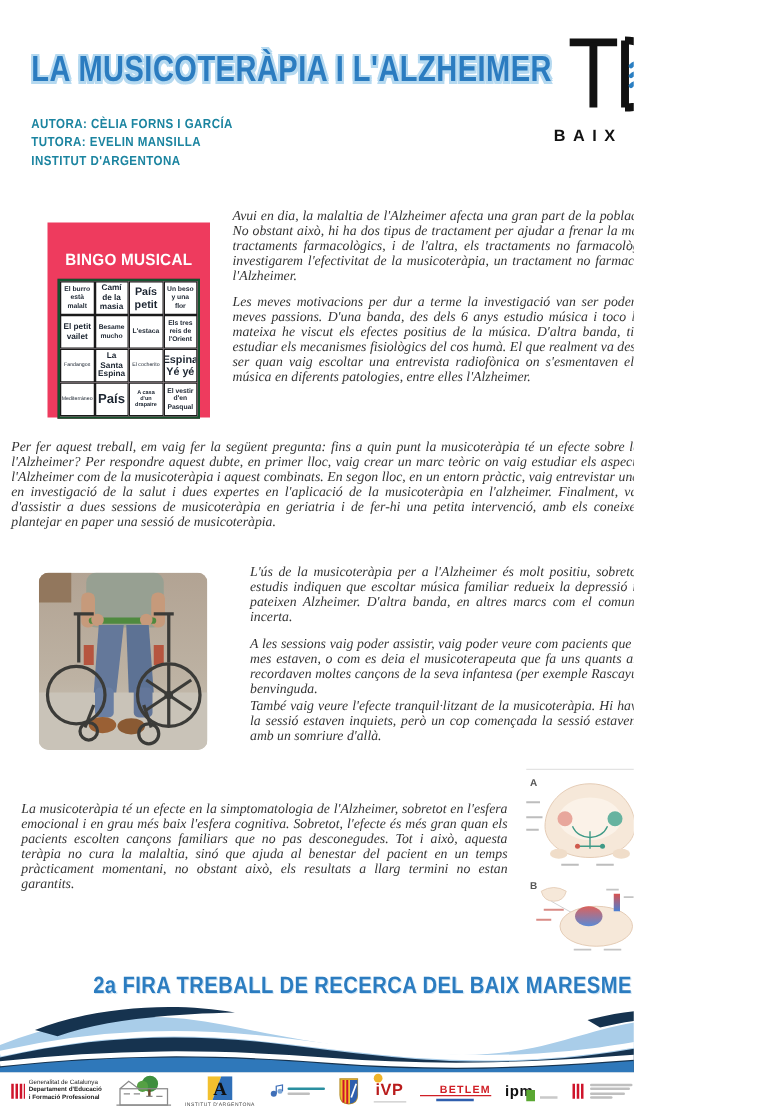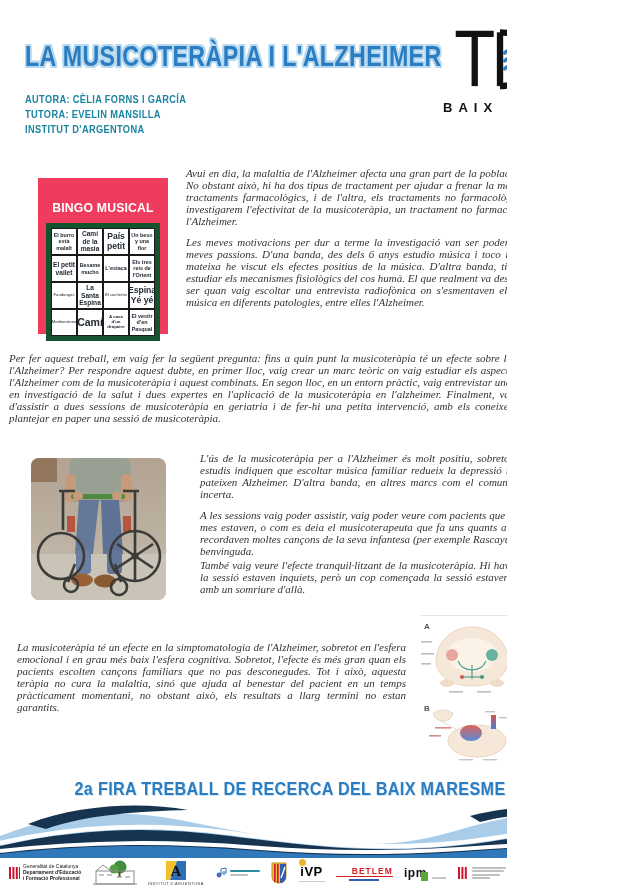--- a/index.html
+++ b/index.html
@@ -22,21 +22,21 @@
     font-size:10.5px; font-weight:700; line-height:15px; letter-spacing:.4px;
     transform:scaleX(.88); transform-origin:0 0; white-space:nowrap; }
   .tdr { position:absolute; left:443px; top:26px; width:152px; text-align:center; }
   .tdr .sub { margin-top:2px; font-size:13px; font-weight:600; letter-spacing:6px; color:#111; white-space:nowrap; }
   
   .bingo { position:absolute; left:38px; top:178px; width:130px; height:156px;
     background:#ee3b5e; padding:22px 8px 10px; }
   .bingo-title { color:#fff; font-weight:800; font-size:13px; letter-spacing:.2px;
     text-align:center; white-space:nowrap; transform:scaleX(.94); }
   .bingo-grid { margin-top:8px; display:grid; grid-template-columns:repeat(4,1fr);
-    grid-auto-rows:27px; gap:0; background:#be185d; border:5px solid #14532d; }
+    grid-auto-rows:27px; gap:0; background:#be185d; border:2px solid #14532d; }
   .bingo-grid .cell { border:.5px solid #1a1a1a; background:#fff; color:#1b2430;
     display:flex; align-items:center; justify-content:center; text-align:center;
     padding:1px; line-height:1.12; overflow:hidden; font-family:"Liberation Sans",sans-serif; }
   .s-xs  { font-size:4.2px; font-weight:400; }
   .s-xsb { font-size:4.4px; font-weight:700; }
   .s-sm  { font-size:5.4px; font-weight:700; }
   .s-md  { font-size:6.6px; font-weight:700; }
   .s-xl  { font-size:8.6px; font-weight:700; }
   .s-xxl { font-size:10.5px; font-weight:700; }
   .bingo-mark { text-align:right; color:#fff; font-size:4.5px; margin-top:2px; font-weight:600; }
@@ -69,21 +69,21 @@
   .stack { display:flex; flex-direction:column; align-items:center; }
   .bars { display:flex; flex-direction:column; gap:1.5px; }
   .bars i { display:block; height:2px; background:#2a8fa0; border-radius:1px; }
   .bars i.g { background:#bfbfbf; }
   .betlem { color:#d01f26; font-weight:700; font-size:8.5px; letter-spacing:1px;
     border-bottom:1.2px solid #d01f26; padding-bottom:.5px;padding-left:16px; }
   .betlem-sub { width:30px; height:2px; background:#2f5fae; margin:1.5px auto 0; }
   .ipm-txt { font-size:12px; font-weight:700; color:#111; letter-spacing:.5px; line-height:12px; }
   .ipm-green { width:7px; height:9px; background:#5aa832; margin-left:-9px; margin-top:6px; }
   .ipm-mini { width:14px; height:2px; background:#c9c9c9; margin-top:9px; margin-left:1px; }
-  .ivp { position:relative; font-size:13px; font-weight:700; color:#000000; letter-spacing:.5px; }
+  .ivp { position:relative; font-size:13px; font-weight:700; color:#b91c1c; letter-spacing:.5px; }
   .ivp .dot { position:absolute; left:-1px; top:-5px; width:7px; height:7px; border-radius:50%; background:#f0b429; }
   .ivp-sub { width:26px; height:1.6px; background:#c9c9c9; margin:2px auto 0; }
   .servei { line-height:7px; }
   .servei .l1 { font-size:7px; font-weight:700; color:#16334f; }
   .servei .l3 { font-size:6px; font-weight:700; color:#e0492e; }
 </style>
 </head>
 <body>
 
 <div class="page">
@@ -122,21 +122,21 @@
       <div class="cell s-sm">Un beso y una flor</div>
       <div class="cell s-md">El petit vailet</div>
       <div class="cell s-sm">Besame mucho</div>
       <div class="cell s-sm">L'estaca</div>
       <div class="cell s-sm">Els tres reis de l'Orient</div>
       <div class="cell s-xs">Fandangos</div>
       <div class="cell s-md">La Santa Espina</div>
       <div class="cell s-xs">El cocherito</div>
       <div class="cell s-xl">Espina Yé yé</div>
       <div class="cell s-xs">Mediterráneo</div>
-      <div class="cell s-xxl">Camí</div>
+      <div class="cell s-xxl">País</div>
       <div class="cell s-xsb">A casa d'un drapaire</div>
       <div class="cell s-sm">El vestir d'en Pasqual</div>
     </div>
     <div class="bingo-mark">myfreebingocards.com</div>
   </div>
 
   <div class="col-intro serif">
     <p>Avui en dia, la malaltia de l'Alzheimer afecta una gran part de la població anciana i no té cura. No obstant això, hi ha dos tipus de tractament per ajudar a frenar la malaltia: d'una banda, els tractaments farmacològics, i de l'altra, els tractaments no farmacològics. En aquest treball, investigarem l'efectivitat de la musicoteràpia, un tractament no farmacològic, a la malaltia de l'Alzheimer.</p>
     <p>Les meves motivacions per dur a terme la investigació van ser poder connectar dues de les meves passions. D'una banda, des dels 6 anys estudio música i toco la flauta travessera i jo mateixa he viscut els efectes positius de la música. D'altra banda, tinc molta curiositat per estudiar els mecanismes fisiològics del cos humà. El que realment va despertar el meu interès va ser quan vaig escoltar una entrevista radiofònica on s'esmentaven els efectes positius de la música en diferents patologies, entre elles l'Alzheimer.</p>
   </div>

